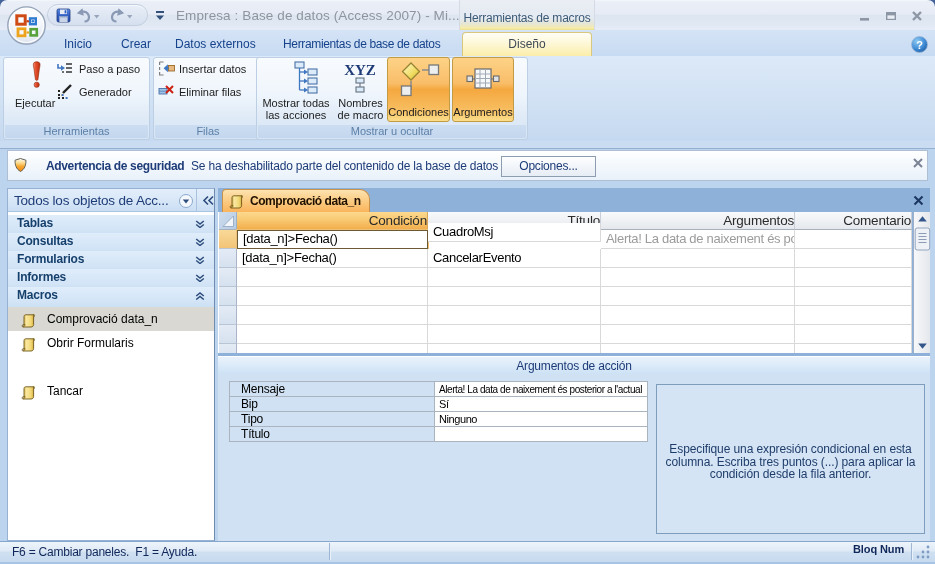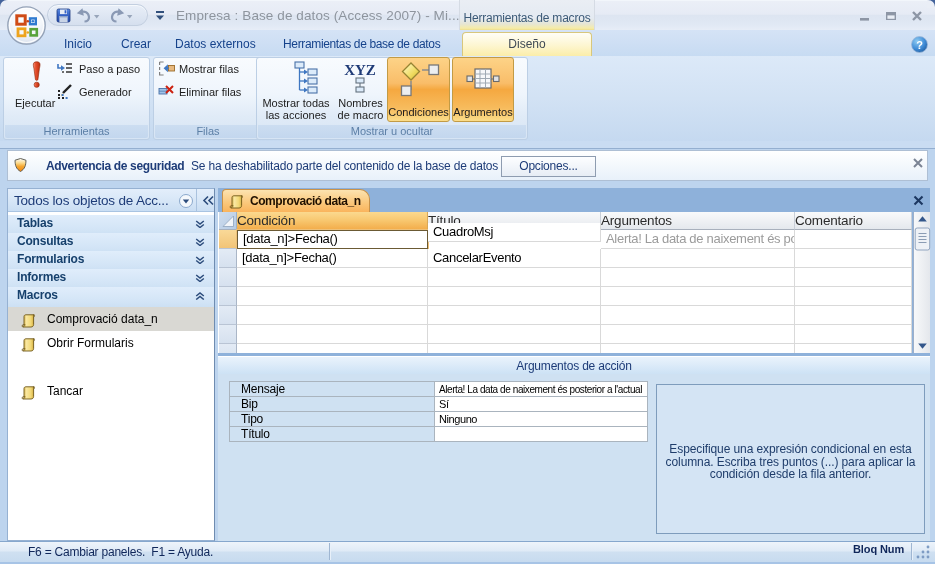--- a/index.html
+++ b/index.html
@@ -42,21 +42,21 @@
 #navpane{left:7px;top:188px;width:208px;height:353px;background:#fff;border:1px solid #96b1d2;border-right:1px solid #6f8cb0}
 #navhdr{position:absolute;left:0;top:0;width:206px;height:23px;background:linear-gradient(#e3eefb 0%,#d8e7f7 50%,#cadef3 100%);border-bottom:1px solid #a9c4e2;color:#1e3c78;font-size:13.5px;line-height:23px;padding-left:6px;letter-spacing:-0.2px}
 .ngrp{position:absolute;left:0;width:206px;height:31px;background:linear-gradient(#e0edfb 0%,#d2e4f6 50%,#c0d7ef 100%);border-bottom:1px solid #f5f9fd;color:#16406c;font-weight:bold;font-size:12px;line-height:17px;padding-left:9px;letter-spacing:-0.2px}
 .nitem{position:absolute;left:0;width:206px;height:24px;color:#000;font-size:12px;line-height:24px;padding-left:39px;white-space:nowrap}
 #nsel{background:#d9d8d3}
 .scroll-ic{position:absolute;left:13px;top:5px}
 
 #workarea{left:218px;top:188px;width:712px;height:353px;background:#8eb1da}
 #doctab{position:absolute;left:4px;top:1px;width:148px;height:23px;background:linear-gradient(#fce3b0 0%,#fbc97e 55%,#fab45c 100%);border:1px solid #c8924a;border-bottom:none;border-radius:4px 10px 0 0;color:#201000;font-weight:bold;font-size:12px;line-height:23px;padding-left:27px;letter-spacing:-0.45px}
 #grid{position:absolute;left:0px;top:24px;width:694px;height:141px;background:#fff;overflow:hidden}
-.ghdr{position:absolute;top:0;height:18px;background:linear-gradient(#f9fafb 0%,#eff1f4 50%,#e4e8ed 100%);border-right:1px solid #c9cfd8;border-bottom:1px solid #a8b0bc;text-align:left;color:#2b2b2b;font-size:13.5px;line-height:18px;letter-spacing:-0.2px}
+.ghdr{position:absolute;top:0;height:18px;background:linear-gradient(#f9fafb 0%,#eff1f4 50%,#e4e8ed 100%);border-right:1px solid #c9cfd8;border-bottom:1px solid #a8b0bc;text-align:right;color:#2b2b2b;font-size:13.5px;line-height:18px;letter-spacing:-0.2px}
 .gcell{position:absolute;height:19px;border-right:1px solid #d9d9d9;border-bottom:1px solid #d9d9d9;font-size:13px;letter-spacing:-0.3px;line-height:18px;padding-left:5px;white-space:nowrap;overflow:hidden;background:#fff}
 .gsel{position:absolute;left:1px;width:18px;height:19px;background:linear-gradient(#e2eaf4,#d7e2f0);border-right:1px solid #aab6c7;border-bottom:1px solid #b9c4d4}
 #vsb{position:absolute;left:695px;top:24px;width:17px;height:141px;border-left:1px solid #9dafc9;background:linear-gradient(90deg,#f7f8fa 0%,#eef0f3 50%,#e4e7ec 100%)}
 #argbar{position:absolute;left:0;top:168px;width:712px;height:18px;background:linear-gradient(#eaf3fc,#cde2f5);border-top:1px solid #fff;text-align:center;color:#1e3c78;font-size:12px;line-height:18px;letter-spacing:-0.2px}
 #bottompane{position:absolute;left:0;top:186px;width:712px;height:167px;background:#cfe1f2}
 .arow{position:absolute;height:15px;font-size:12px;line-height:14px}
 .alab{border:1px solid #aab4be;border-top:none;padding-left:11px;background:#cfe1f2;letter-spacing:-0.2px}
 .aval{border:1px solid #aab4be;border-top:none;border-left:none;background:#fff;padding-left:4px;font-size:10px;letter-spacing:-0.42px;line-height:15px}
 #atop{position:absolute;left:11px;top:7px;width:419px;height:1px;background:#aab4be}
 #helpbox{position:absolute;left:438px;top:10px;width:269px;height:150px;background:#d4e4f4;border:1px solid #7e9cbc;color:#1f3d6b;font-size:12px;line-height:12.7px;text-align:center;padding-top:58px;letter-spacing:-0.1px}
@@ -262,21 +262,21 @@
   <g stroke="#a0aab4" stroke-width="1">
         <path d="M9 10 h16 M9 14.5 h16 M9 19 h16"></path>
         <path d="M14 5 v19 M19.5 5 v19"></path>
       </g>
   <rect x="1" y="12" width="5.5" height="5.5" fill="#e0e2e5" stroke="#6a6a6a" stroke-width="1.1"></rect>
   <rect x="27.5" y="12" width="5.5" height="5.5" fill="#e0e2e5" stroke="#6a6a6a" stroke-width="1.1"></rect>
   </svg>
   <div class="abs rbtxt" style="left:15px;top:41px">Ejecutar</div>
   <div class="abs rbtxt" style="left:79px;top:7px">Paso a paso</div>
   <div class="abs rbtxt" style="left:79px;top:30px">Generador</div>
-  <div class="abs rbtxt" style="left:179px;top:7px">Mostrar filas</div>
+  <div class="abs rbtxt" style="left:179px;top:7px">Insertar datos</div>
   <div class="abs rbtxt" style="left:179px;top:30px">Eliminar filas</div>
   <div class="abs bigbtn-label" style="left:258px;width:76px;top:41px">Mostrar todas<br>las acciones</div>
   <div class="abs bigbtn-label" style="left:336px;width:49px;top:41px">Nombres<br>de macro</div>
   <div class="abs bigbtn-label" style="left:387px;width:63px;top:50px">Condiciones</div>
   <div class="abs bigbtn-label" style="left:452px;width:62px;top:50px">Argumentos</div>
 </div>
 <div class="abs" id="belowribbon"></div>
 <div class="abs" id="ribbonedge"></div>
 <div class="abs" id="msgbar">
     <b>Advertencia de seguridad</b>
@@ -461,21 +461,21 @@
     <div class="arow aval" style="left:217px;top:8px;width:213px">Alerta! La data de naixement és posterior a l'actual</div>
     <div class="arow alab" style="left:11px;top:23px;width:206px">Bip</div>
     <div class="arow aval" style="left:217px;top:23px;width:213px;font-size:11px">Sí</div>
     <div class="arow alab" style="left:11px;top:38px;width:206px">Tipo</div>
     <div class="arow aval" style="left:217px;top:38px;width:213px;font-size:11px">Ninguno</div>
     <div class="arow alab" style="left:11px;top:53px;width:206px">Título</div>
     <div class="arow aval" style="left:217px;top:53px;width:213px"></div>
     <div id="helpbox">Especifique una expresión condicional en esta<br>columna. Escriba tres puntos (...) para aplicar la<br>condición desde la fila anterior.</div>
   </div>
 </div>
-<div class="abs" id="statusbar"><span style="padding-left:28px">F6 = Cambiar paneles.&nbsp; F1 = Ayuda.</span></div>
+<div class="abs" id="statusbar"><span style="padding-left:12px">F6 = Cambiar paneles.&nbsp; F1 = Ayuda.</span></div>
 <div class="abs sdiv" style="left:329px;top:543px"></div>
 <div class="abs sdiv" style="left:911px;top:543px"></div>
 <div class="abs" style="left:853px;top:543px;color:#10275a;font-size:11px;font-weight:bold;letter-spacing:-0.1px">Bloq Num</div>
 <svg class="abs" style="left:913px;top:543px" width="20" height="19" viewBox="0 0 20 19">
 <g fill="#7e9cc4">
 <circle cx="15" cy="4" r="1.4"></circle>
 <circle cx="10" cy="9" r="1.4"></circle>
       <circle cx="15" cy="9" r="1.4"></circle>
 <circle cx="5" cy="14" r="1.4"></circle>
       <circle cx="10" cy="14" r="1.4"></circle>

